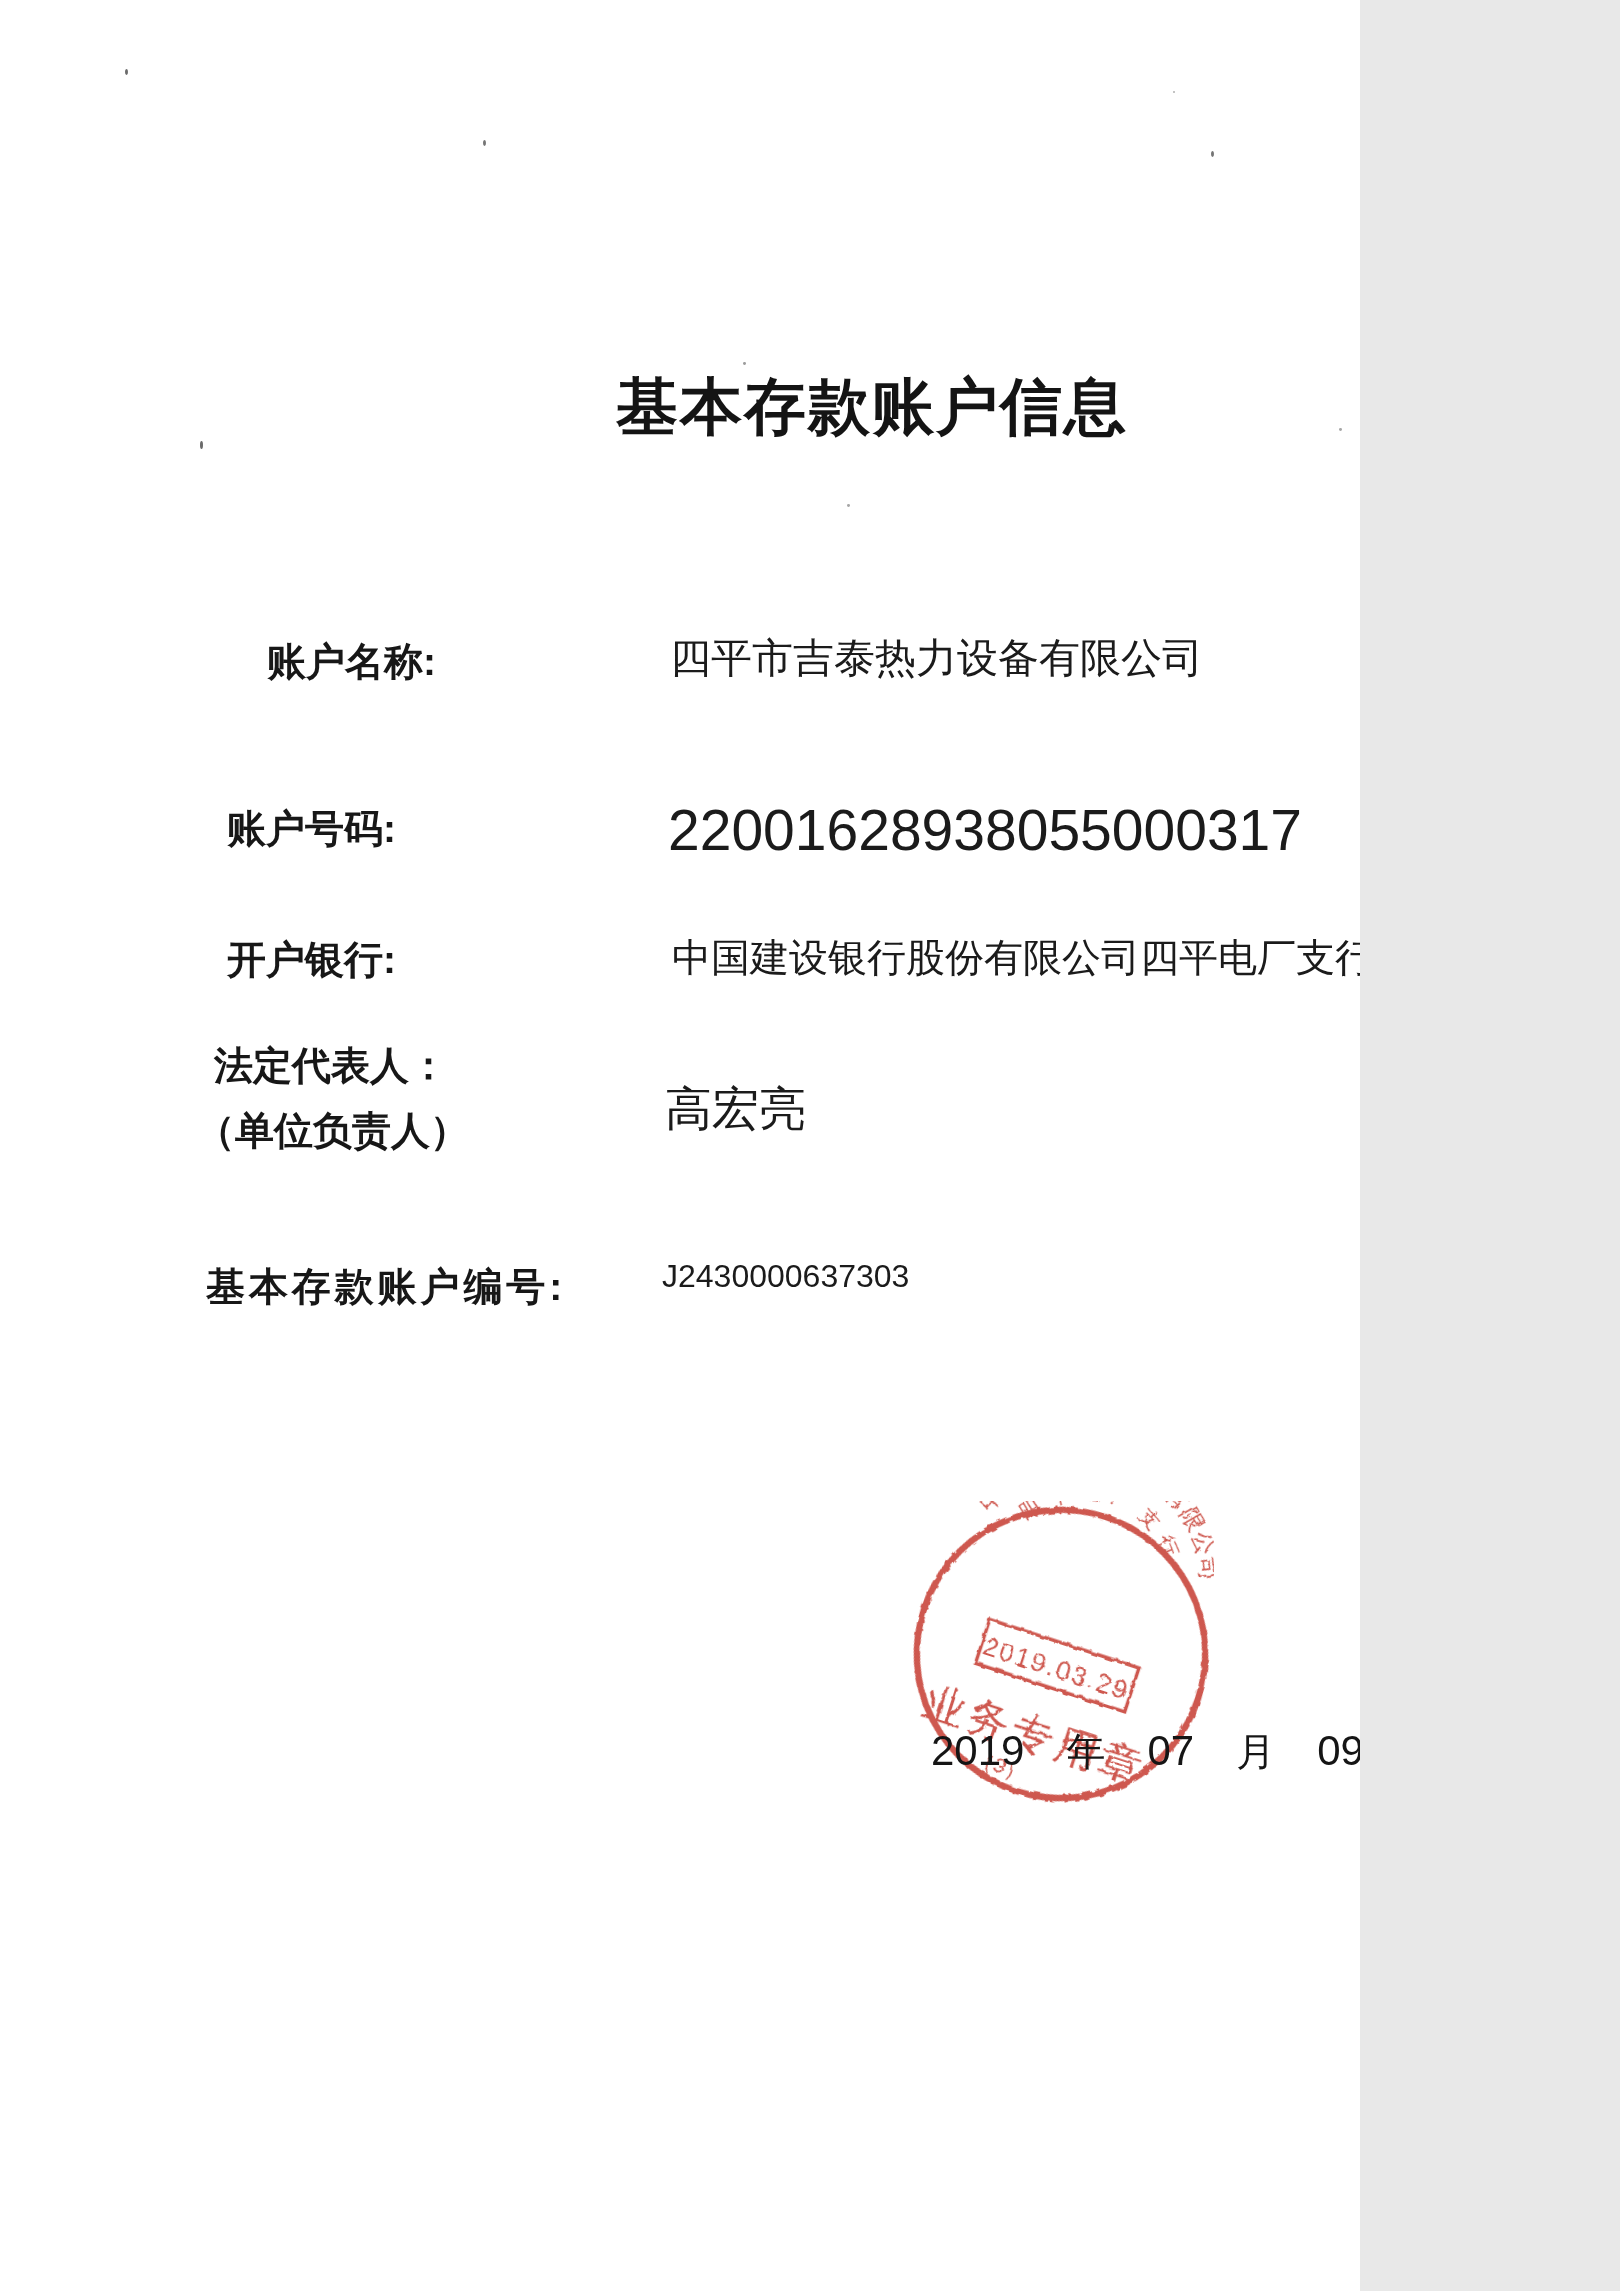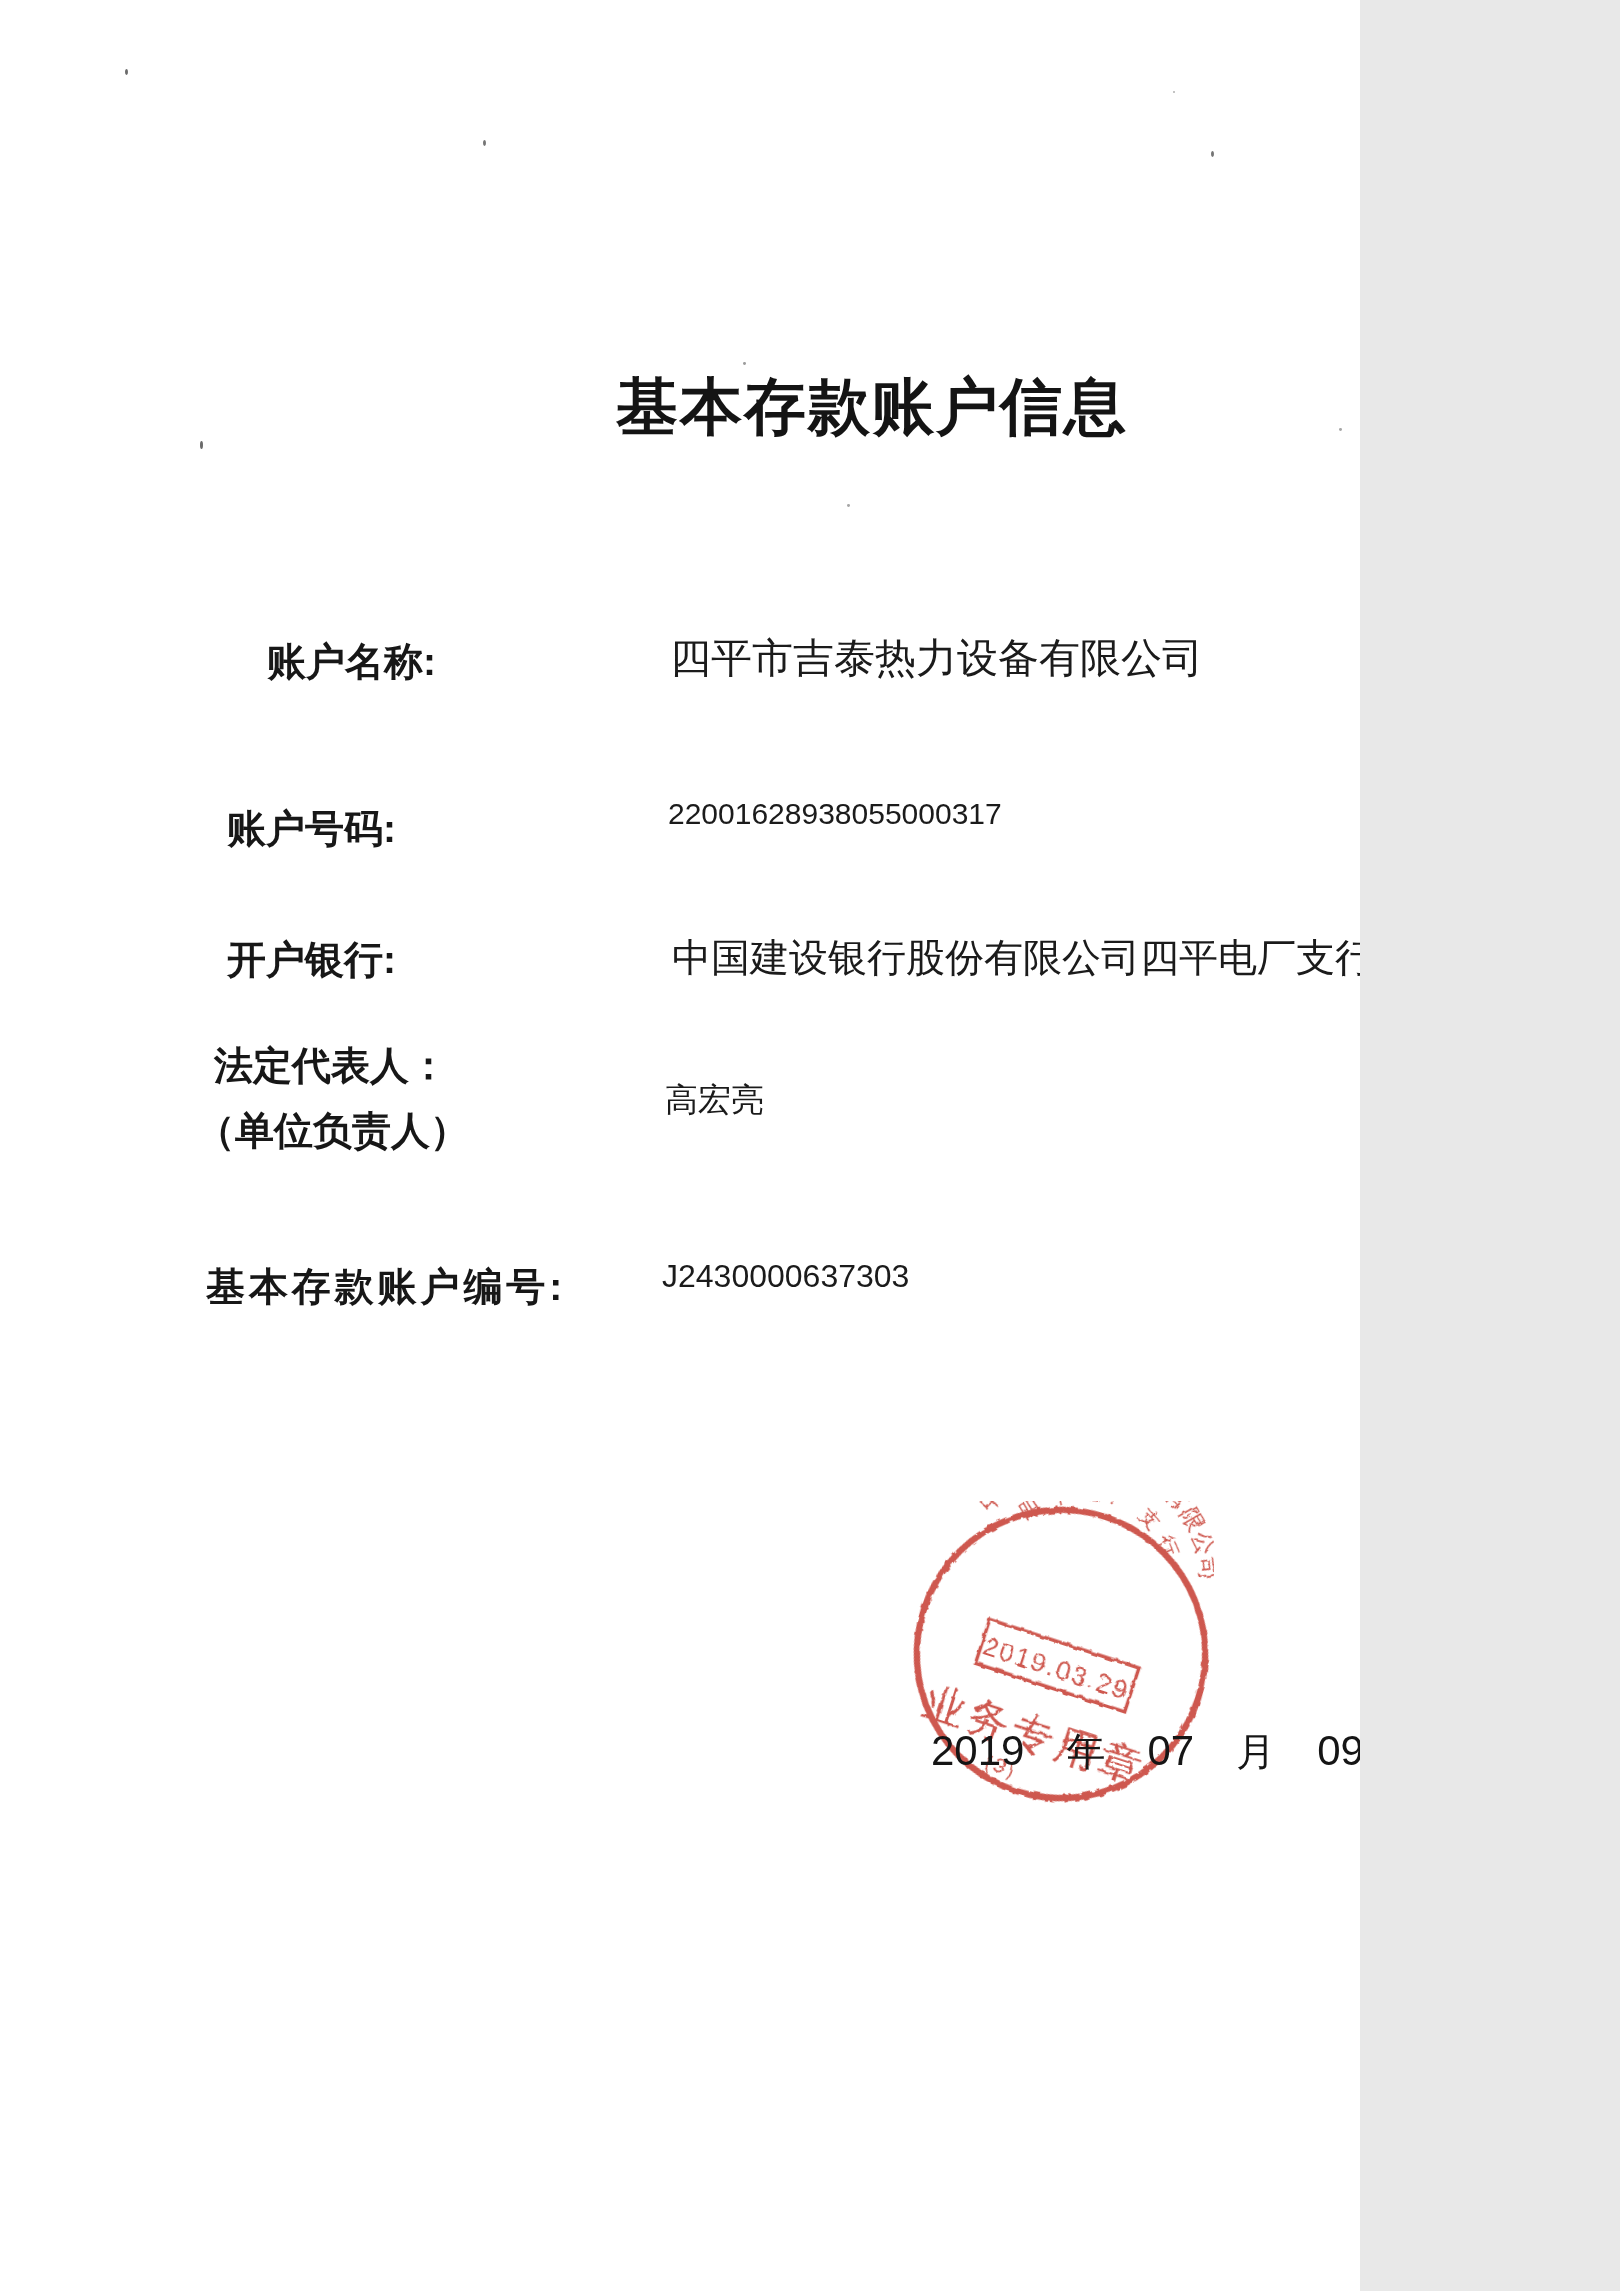--- a/index.html
+++ b/index.html
@@ -18,21 +18,21 @@
     color:#141414;white-space:nowrap;
   }
   .f-label{
     position:absolute;font-size:39px;font-weight:600;
     color:#171717;white-space:nowrap;
   }
   .f-value{
     position:absolute;font-size:40px;font-weight:500;
     color:#1b1b1b;white-space:nowrap;
   }
-  .num{font-size:30px;font-weight:400;letter-spacing:0px;font-family:"Liberation Sans",sans-serif;}
+  .num{font-size:57px;font-weight:400;letter-spacing:0px;font-family:"Liberation Sans",sans-serif;}
   .date-line{
     position:absolute;left:931px;top:1725px;
     display:inline-flex;gap:42px;align-items:baseline;
     font-size:42px;color:#151515;white-space:nowrap;
   }
   .date-line .unit{font-size:39px;}
   .speck{position:absolute;background:#3a3a3a;border-radius:50%;}
   .stamp-svg{position:absolute;left:908px;top:1501px;width:306px;height:306px;}
   .smudge-svg{position:absolute;left:1439px;top:2042px;width:59px;height:88px;}
 </style>
@@ -47,21 +47,21 @@
   <div class="f-value" style="left:670px;top:631px;font-size:41px;">四平市吉泰热力设备有限公司</div>
 
   <div class="f-label" style="left:227px;top:802px;">账户号码:</div>
   <div class="f-value num" style="left:668px;top:797px;">22001628938055000317</div>
 
   <div class="f-label" style="left:227px;top:933px;">开户银行:</div>
   <div class="f-value" style="left:672px;top:931px;font-size:39px;">中国建设银行股份有限公司四平电厂支行</div>
 
   <div class="f-label" style="left:214px;top:1039px;">法定代表人：</div>
   <div class="f-label" style="left:196px;top:1104px;">（单位负责人）</div>
-  <div class="f-value" style="left:665px;top:1078px;font-size:33px;">高宏亮</div>
+  <div class="f-value" style="left:665px;top:1078px;font-size:47px;">高宏亮</div>
 
   <div class="f-label" style="left:206px;top:1260px;letter-spacing:3.9px;">基本存款账户编号:</div>
   <div class="f-value num" style="left:662px;top:1258px;font-size:32px;">J2430000637303</div>
 
   <svg class="stamp-svg" viewBox="0 0 312 312">
     <defs>
       <path id="arcOuter" d="M 43.5 117.3 A 119 119 0 1 1 268.5 117.3" fill="none"></path>
       <path id="arcInner" d="M 76.2 118.8 A 88 88 0 1 1 235.8 118.8" fill="none"></path>
       <filter id="inkRough" x="-10%" y="-10%" width="120%" height="120%">
         <feTurbulence type="fractalNoise" baseFrequency="0.14" numOctaves="2" result="n"></feTurbulence>

